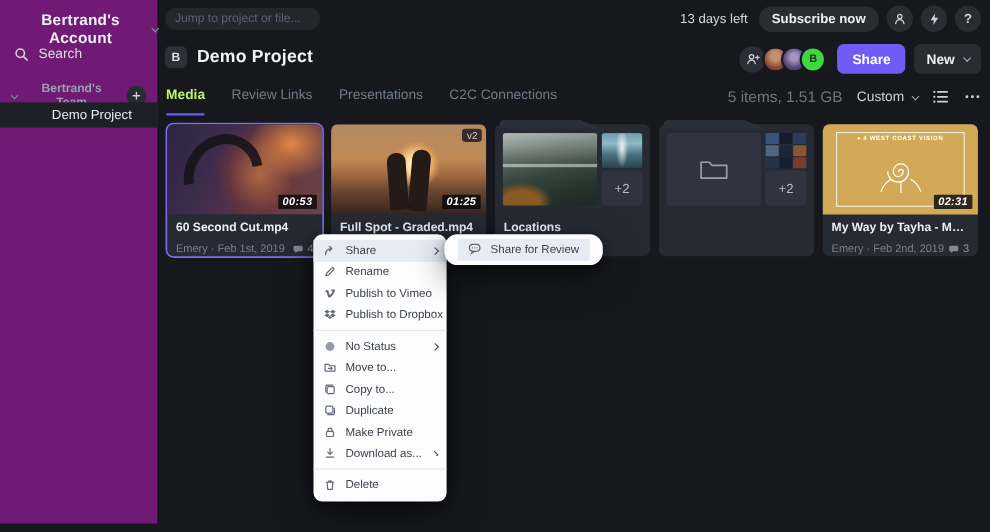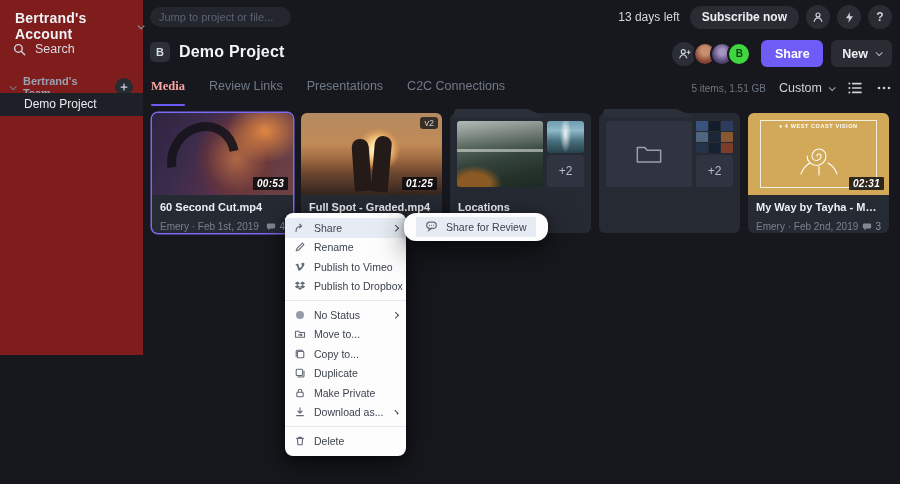--- a/index.html
+++ b/index.html
@@ -1,21 +1,21 @@
 <!DOCTYPE html>
 <html><head>
 <meta charset="utf-8">
 <style>
   * { margin:0; padding:0; box-sizing:border-box; }
   html,body { width:900px; height:484px; overflow:hidden; background:#16181d;
     font-family:"Liberation Sans", sans-serif; }
   .stage { position:absolute; inset:0; width:900px; height:484px; background:#16181d; }
 
   
-  .sidebar { position:absolute; left:0; top:0; width:143px; height:355px; background:#7f1d1d; }
+  .sidebar { position:absolute; left:0; top:0; width:143px; height:476px; background:#701a75;text-align:center; }
   .acct { position:absolute; left:15px; top:10px; display:flex; align-items:center; gap:7px;
     color:#eff1f5; font-size:14px; font-weight:700; letter-spacing:.2px; }
   .srow { position:absolute; left:13px; top:42px; display:flex; align-items:center; gap:9px;
     color:#d9dce2; font-size:12.5px; }
   .trow { position:absolute; left:10px; top:75px; width:123px; display:flex; align-items:center; gap:8px;
     color:#99a1af; font-size:11px; font-weight:700; }
   .plusbtn { margin-left:auto; width:18px; height:18px; border-radius:50%; background:#272b32;
     display:flex; align-items:center; justify-content:center; }
   .projrow { position:absolute; left:0; top:93px; width:143px; height:23px; background:#1d2127;
     color:#e8ebf0; font-size:12px; line-height:23px; padding-left:24px; }
@@ -54,25 +54,25 @@
     display:flex; align-items:center; justify-content:center; }
   .sharebtn { margin-left:10px; width:62px; height:27px; border-radius:6px; background:#6f5bf5;
     color:#fff; font-size:12.5px; font-weight:700; display:flex; align-items:center; justify-content:center; }
   .newbtn { margin-left:8px; height:27px; border-radius:6px; background:#292c33; color:#eef0f4;
     font-size:12.5px; font-weight:700; display:flex; align-items:center; gap:8px; padding:0 11px; }
   .newbtn .chev { color:#aab0bb; }
 
   
   .tabs { position:absolute; left:151px; top:79px; display:flex; gap:24px; }
   .tab { position:relative; font-size:12.5px; color:#717a89; padding-bottom:12px; }
-  .tab.active { color:#fca5a5; font-weight:700;font-family:Liberation Serif, serif; }
+  .tab.active { color:#bef264; font-weight:700; }
   .tab.active::after { content:''; position:absolute; left:0; right:0; bottom:0; height:2px;
     border-radius:2px; background:#6a5af6; }
   .toolright { position:absolute; right:8px; top:80px; display:flex; align-items:center; gap:13px; }
-  .summary { font-size:10px; color:#6e7683; }
+  .summary { font-size:14px; color:#6e7683; }
   .viewsel { display:flex; align-items:center; gap:7px; color:#ccd1da; font-size:12.5px; }
   .viewsel .chev { color:#9aa1ad; }
 
   
   .cards { position:absolute; left:152px; top:113px; display:flex; gap:8px; }
   .card { position:relative; width:141px; height:120px; border-radius:6px; background:#262a33; }
   .card.selected { box-shadow:0 0 0 1.5px #7b6bf3; }
   .thumb { position:relative; height:82px; border-radius:6px 6px 0 0; overflow:hidden; }
   .t1 { background:
     radial-gradient(55px 45px at 80% 22%, rgba(246,150,66,.85), rgba(130,60,35,0) 70%),

